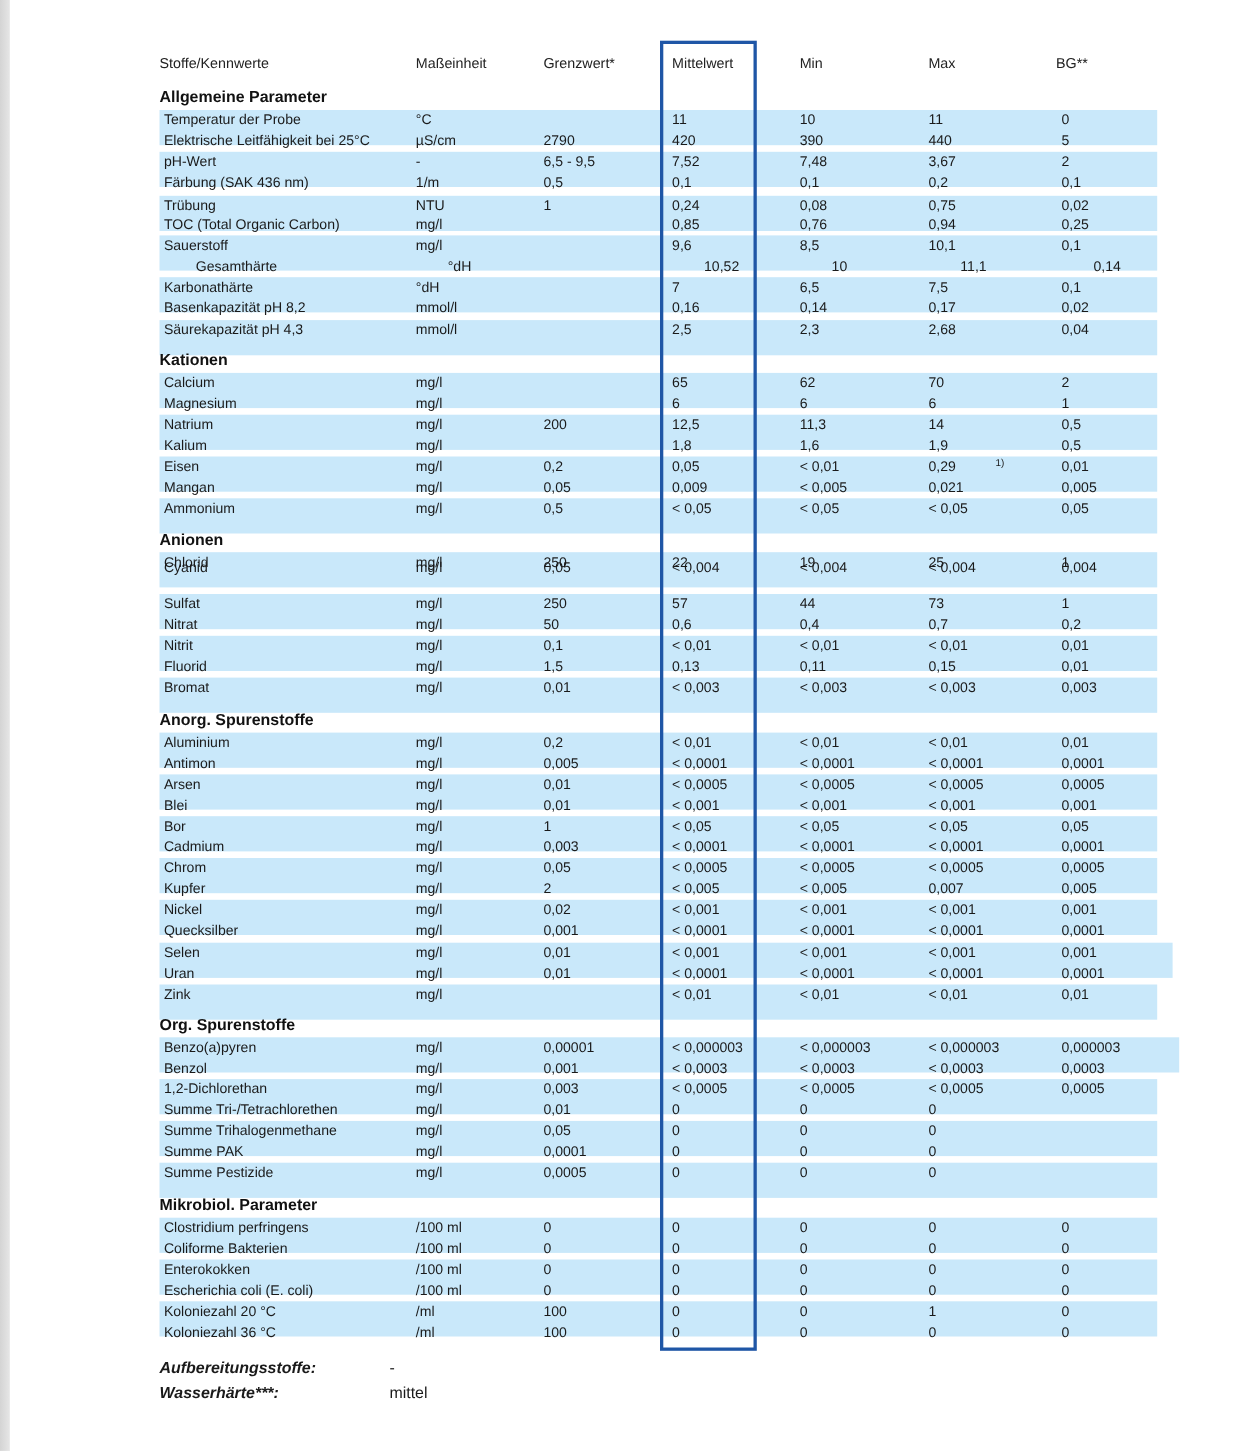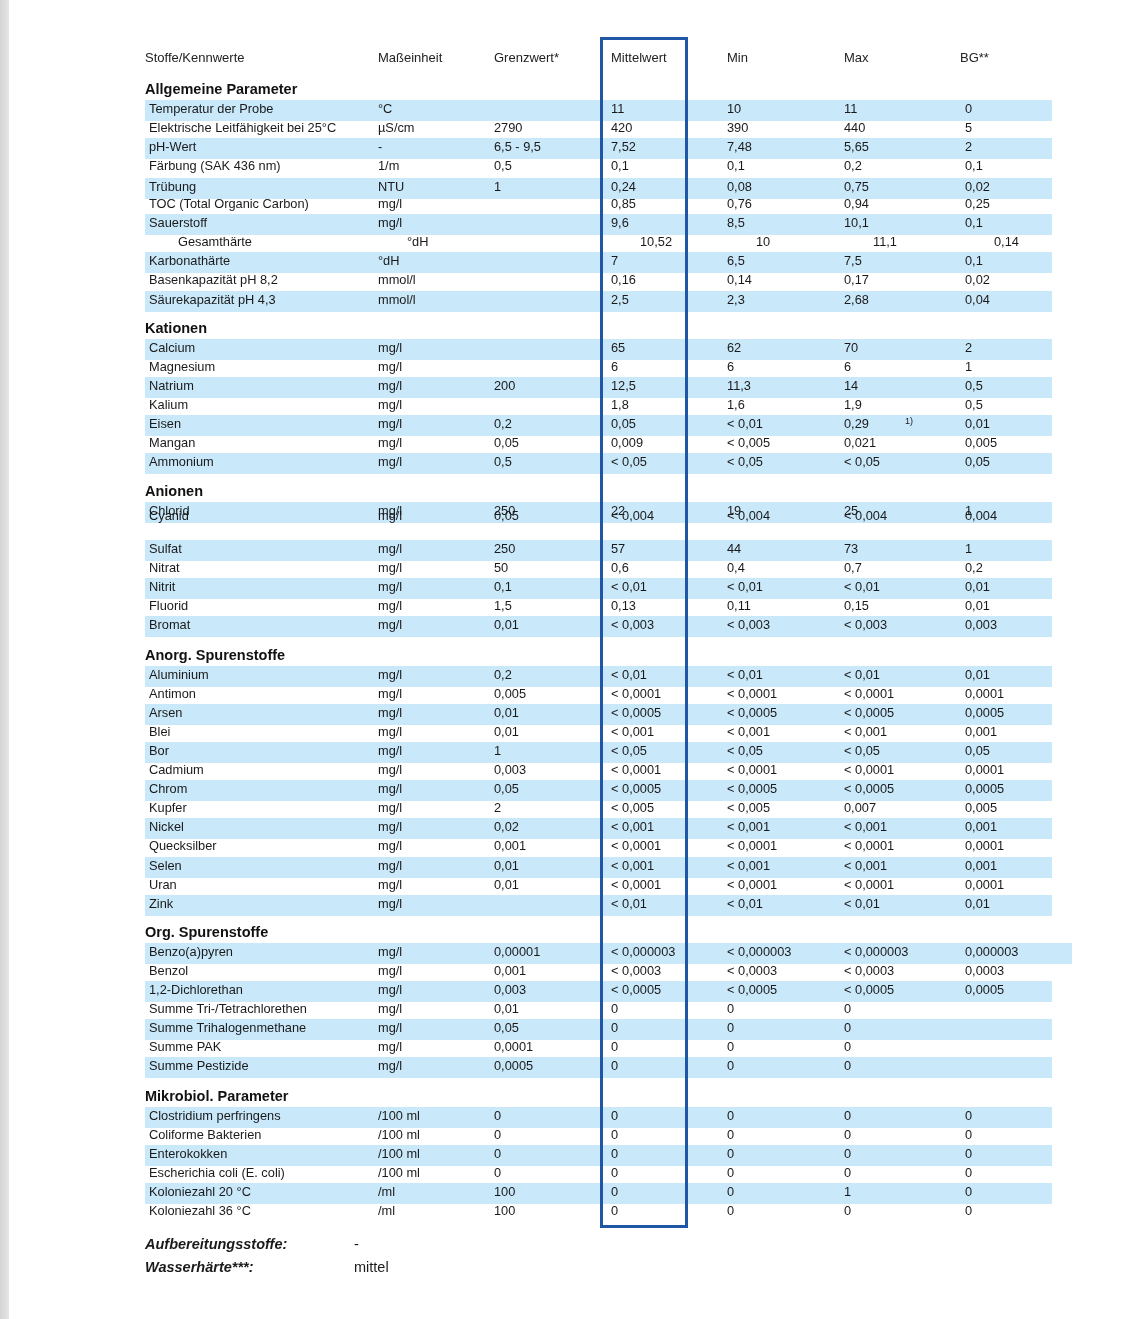--- a/index.html
+++ b/index.html
@@ -15,21 +15,21 @@
     background: linear-gradient(to right, #d4d4d4, #e6e6e6);
   }
   .page { position: absolute; left: 9px; top: 0; right: 0; bottom: 0; background: #fff; }
   .col-header {
     position: absolute; top: 50px; font-size: 13px; color: #222;
   }
   .section-title {
     position: absolute; left: 145px; font-size: 14.5px; font-weight: bold; color: #111;
   }
   .row {
-    position: absolute; left: 145px; width: 907px; height: 21px;
+    position: absolute; left: 145px; width: 907px; height: 32px;
     font-size: 12.8px; line-height: 18px;
   }
   .row.shaded { background: #c9e8fa; }
   .row span { position: absolute; top: 0; white-space: nowrap; }
   .c-name { left: 4px; }
   .c-unit { left: 233px; }
   .c-limit { left: 349px; }
   .c-mean { left: 466px; }
   .c-min { left: 582px; }
   .c-max { left: 699px; }
@@ -77,21 +77,21 @@
       <span class="c-min">390</span>
       <span class="c-max">440</span>
       <span class="c-bg">5</span>
     </div>
     <div class="row shaded" style="top: 138.1px;">
       <span class="c-name">pH-Wert</span>
       <span class="c-unit">-</span>
       <span class="c-limit">6,5 - 9,5</span>
       <span class="c-mean">7,52</span>
       <span class="c-min">7,48</span>
-      <span class="c-max">5,65</span>
+      <span class="c-max">3,67</span>
       <span class="c-bg">2</span>
     </div>
     <div class="row" style="top: 157.15px;">
       <span class="c-name">Färbung (SAK 436 nm)</span>
       <span class="c-unit">1/m</span>
       <span class="c-limit">0,5</span>
       <span class="c-mean">0,1</span>
       <span class="c-min">0,1</span>
       <span class="c-max">0,2</span>
       <span class="c-bg">0,1</span>
@@ -372,21 +372,21 @@
     </div>
     <div class="row" style="top: 837.45px;">
       <span class="c-name">Quecksilber</span>
       <span class="c-unit">mg/l</span>
       <span class="c-limit">0,001</span>
       <span class="c-mean">&lt; 0,0001</span>
       <span class="c-min">&lt; 0,0001</span>
       <span class="c-max">&lt; 0,0001</span>
       <span class="c-bg">0,0001</span>
     </div>
-    <div class="row shaded" style="top: 856.5px;">
+    <div class="row shaded" style="top: 856.5px; padding-left: 14px;">
       <span class="c-name">Selen</span>
       <span class="c-unit">mg/l</span>
       <span class="c-limit">0,01</span>
       <span class="c-mean">&lt; 0,001</span>
       <span class="c-min">&lt; 0,001</span>
       <span class="c-max">&lt; 0,001</span>
       <span class="c-bg">0,001</span>
     </div>
     <div class="row" style="top: 875.55px;">
       <span class="c-name">Uran</span>

